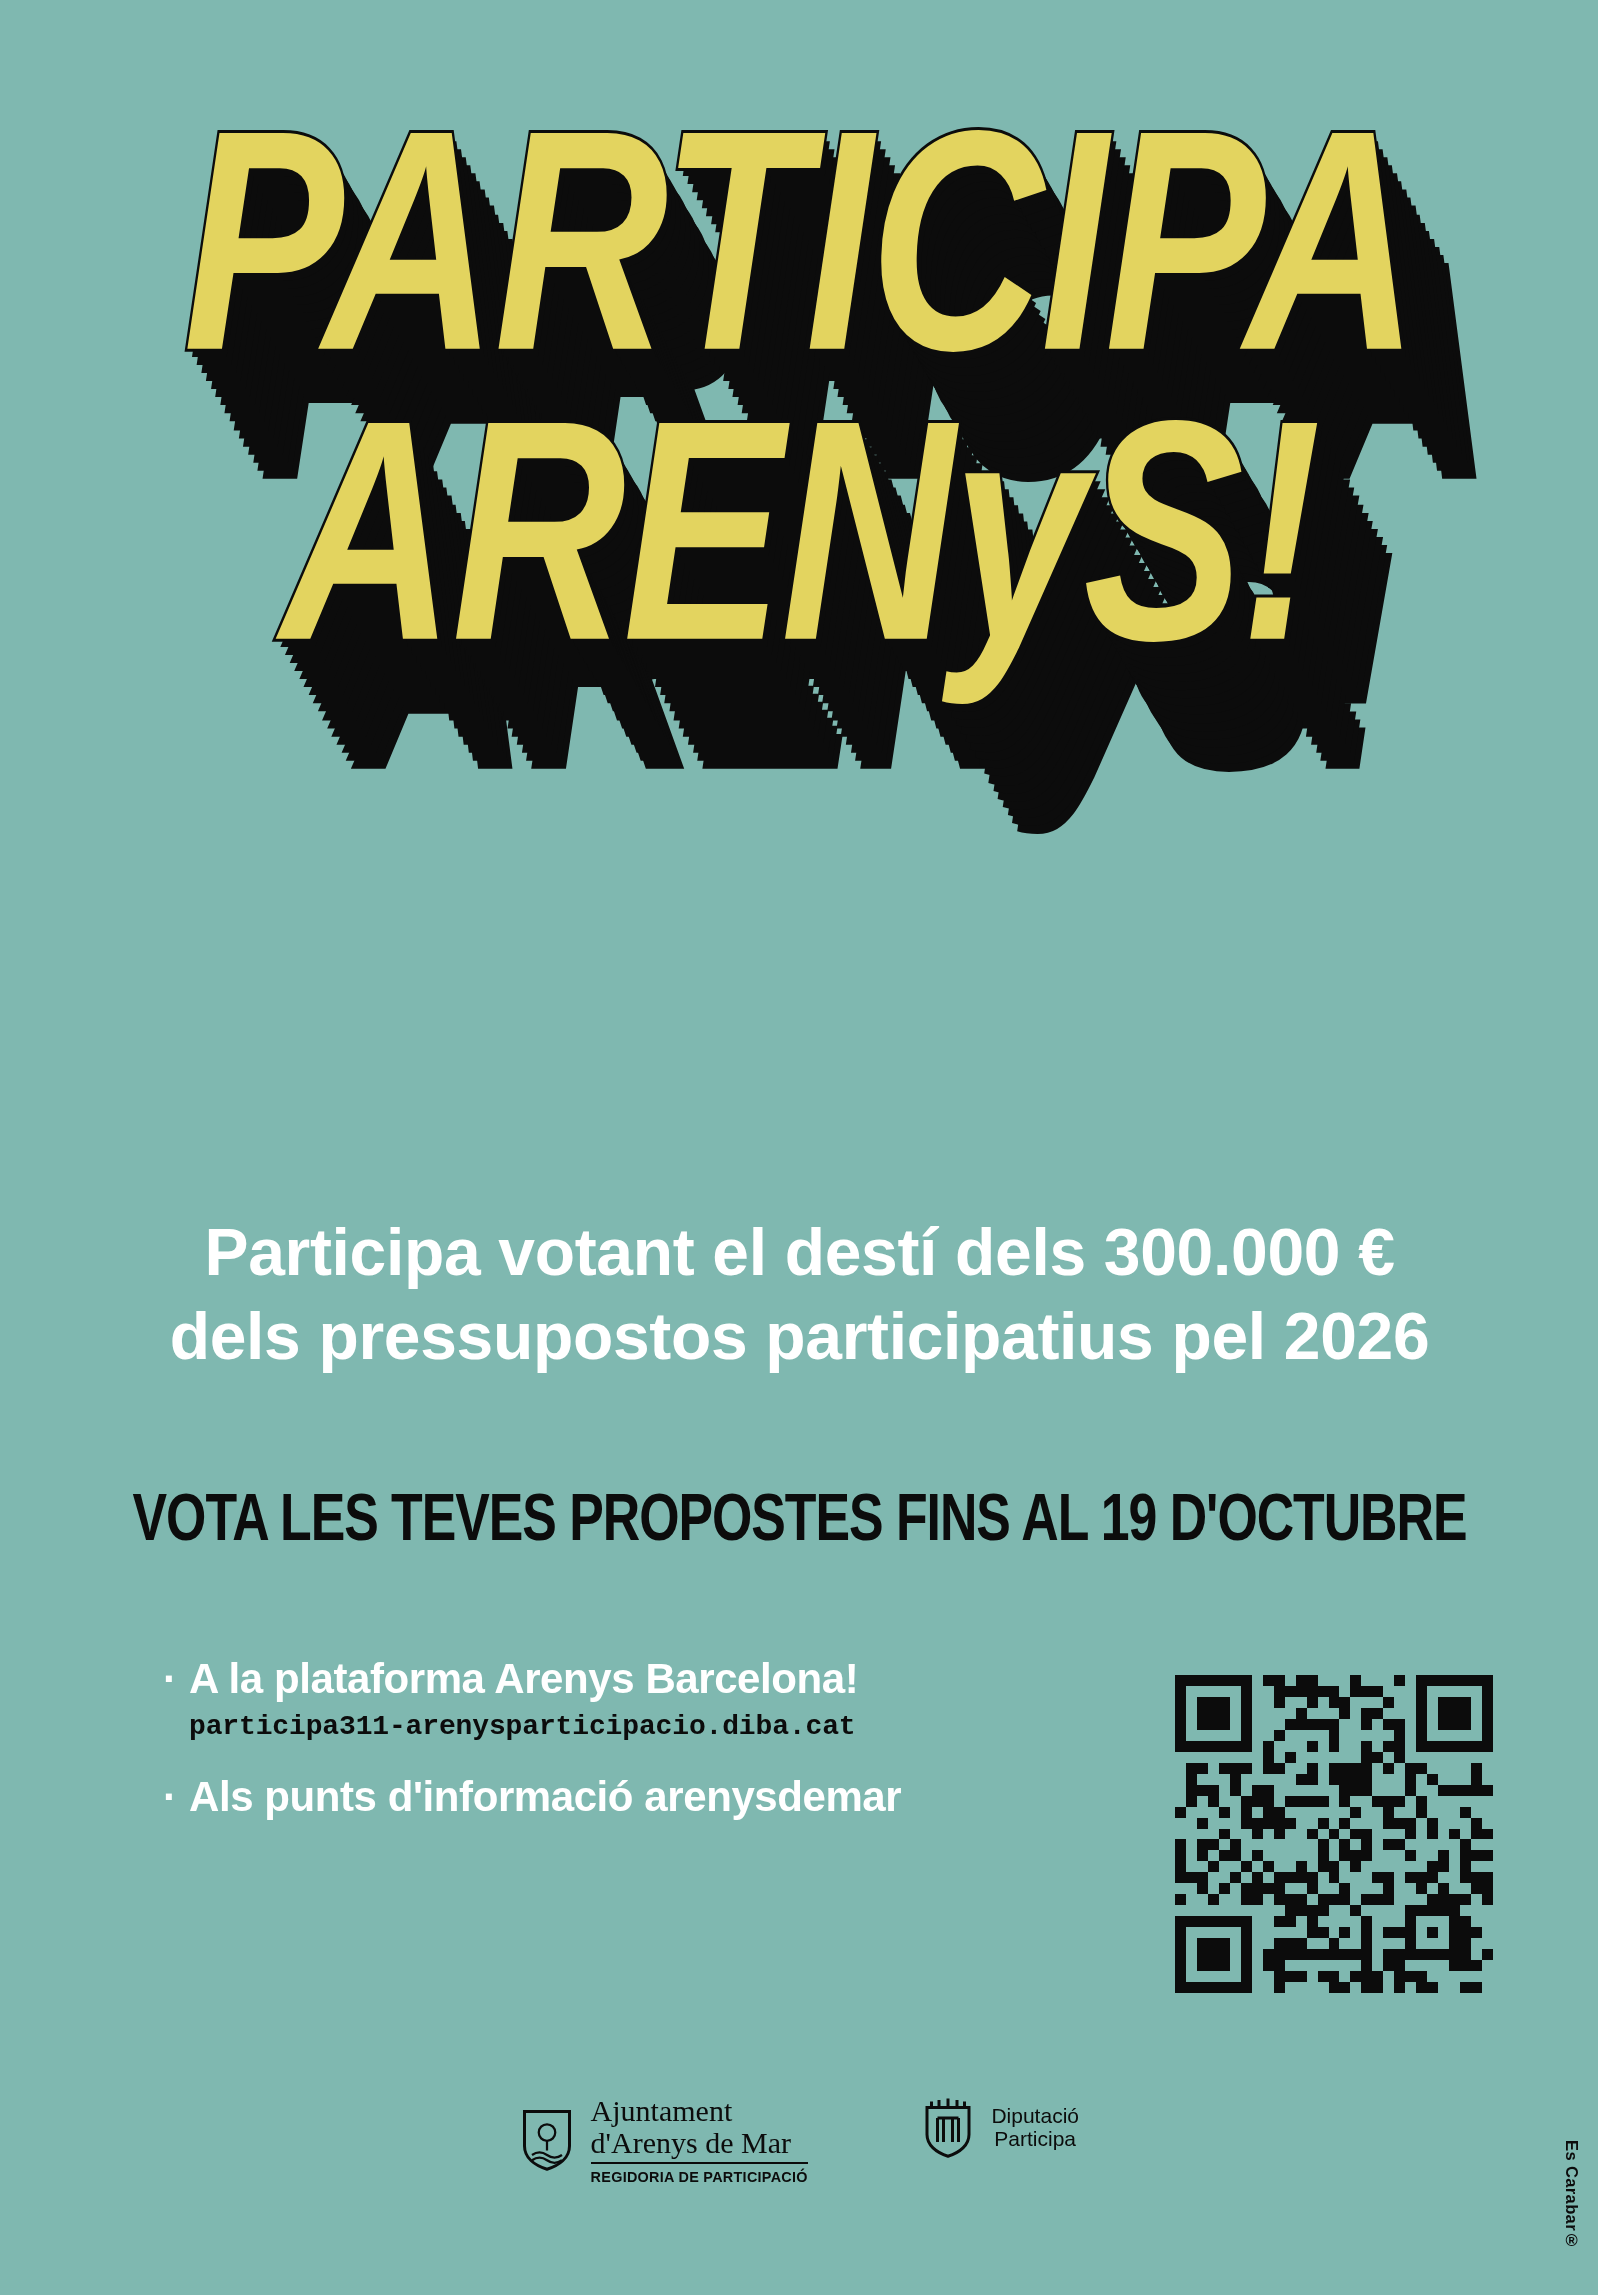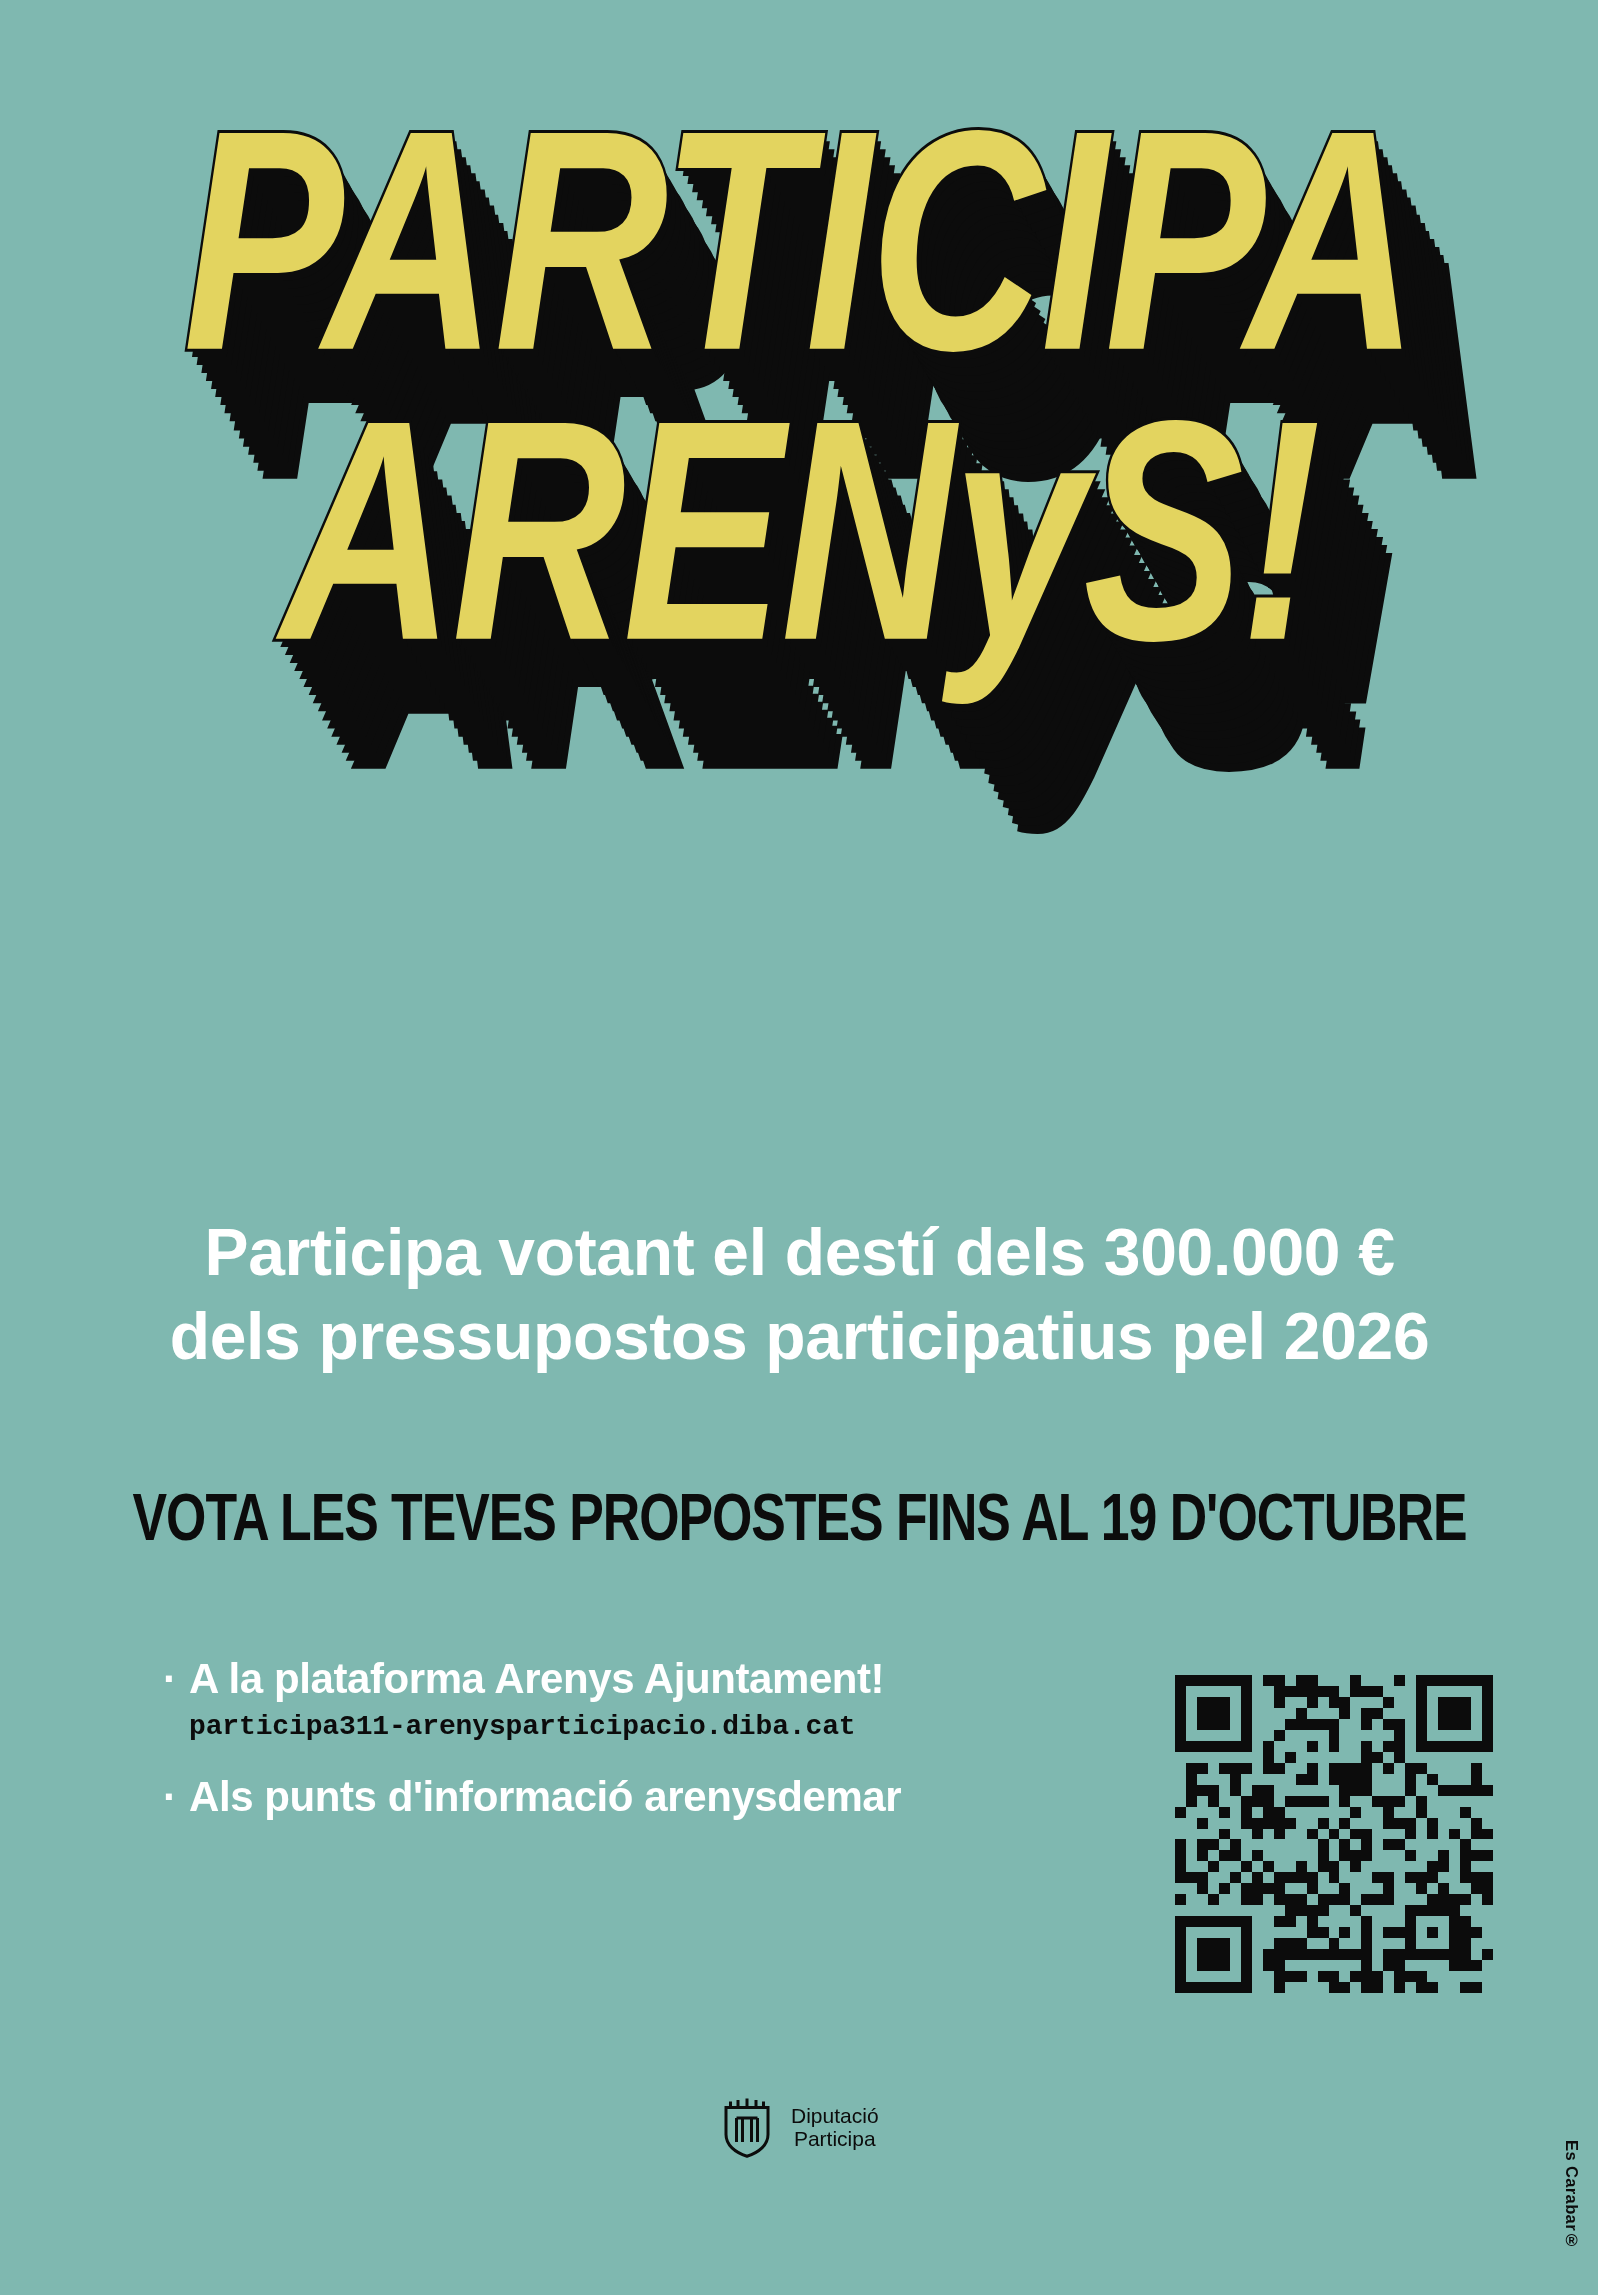--- a/index.html
+++ b/index.html
@@ -229,21 +229,21 @@
   <div class="subhead">
     <div>Participa votant el destí dels 300.000 €</div>
     <div>dels pressupostos participatius pel 2026</div>
   </div>
 
   <div class="deadline">VOTA LES TEVES PROPOSTES FINS AL 19 D'OCTUBRE</div>
 
   <div class="info">
     <div class="bullet-row">
       <span class="bullet-dot">·</span>
-      <span>A la plataforma Arenys Ajuntament!</span>
+      <span>A la plataforma Arenys Barcelona!</span>
     </div>
     <div class="url">participa311-arenysparticipacio.diba.cat</div>
 
     <div class="bullet-row second">
       <span class="bullet-dot">·</span>
       <span>Als punts d'informació arenysdemar</span>
     </div>
 
   </div>
 
@@ -653,20 +653,35 @@
           <rect x="22" y="28" width="1" height="1"></rect>
           <rect x="23" y="28" width="1" height="1"></rect>
           <rect x="26" y="28" width="1" height="1"></rect>
           <rect x="27" y="28" width="1" height="1"></rect>
         </g>
     </svg>
   </div>
 
   <div class="footer">
 
+    <div class="logo-group">
+      <svg class="crest" viewBox="0 0 72 84">
+        <path d="M6 4 H66 V50 C66 66 52 76 36 81 C20 76 6 66 6 50 Z" fill="none" stroke="#0c0c0c" stroke-width="4"></path>
+        <circle cx="36" cy="32" r="11" fill="none" stroke="#0c0c0c" stroke-width="3"></circle>
+        <path d="M36 43 V56" stroke="#0c0c0c" stroke-width="3"></path>
+        <path d="M16 62 q10 -7 20 0 q10 7 20 0" fill="none" stroke="#0c0c0c" stroke-width="3"></path>
+        <path d="M16 69 q10 -7 20 0 q10 7 20 0" fill="none" stroke="#0c0c0c" stroke-width="3"></path>
+      </svg>
+      <div class="logo-text-aj">
+        <div class="l1">Ajuntament</div>
+        <div class="l2">d'Arenys de Mar</div>
+        <div class="divider-line"></div>
+        <div class="l3">REGIDORIA DE PARTICIPACIÓ</div>
+      </div>
+    </div>
 
     <div class="logo-group">
       <svg class="crest" viewBox="0 0 72 84">
         <path d="M8 16 H64 V52 C64 66 52 76 36 81 C20 76 8 66 8 52 Z" fill="none" stroke="#0c0c0c" stroke-width="4"></path>
         <path d="M14 16 V8 M24 16 V6 M36 16 V4 M48 16 V6 M58 16 V8" stroke="#0c0c0c" stroke-width="4"></path>
         <path d="M22 30 V62 M30 30 V62 M42 30 V62 M50 30 V62" stroke="#0c0c0c" stroke-width="4"></path>
         <path d="M22 30 H50" stroke="#0c0c0c" stroke-width="4"></path>
       </svg>
       <div class="logo-text-db">
         <div>Diputació</div>

